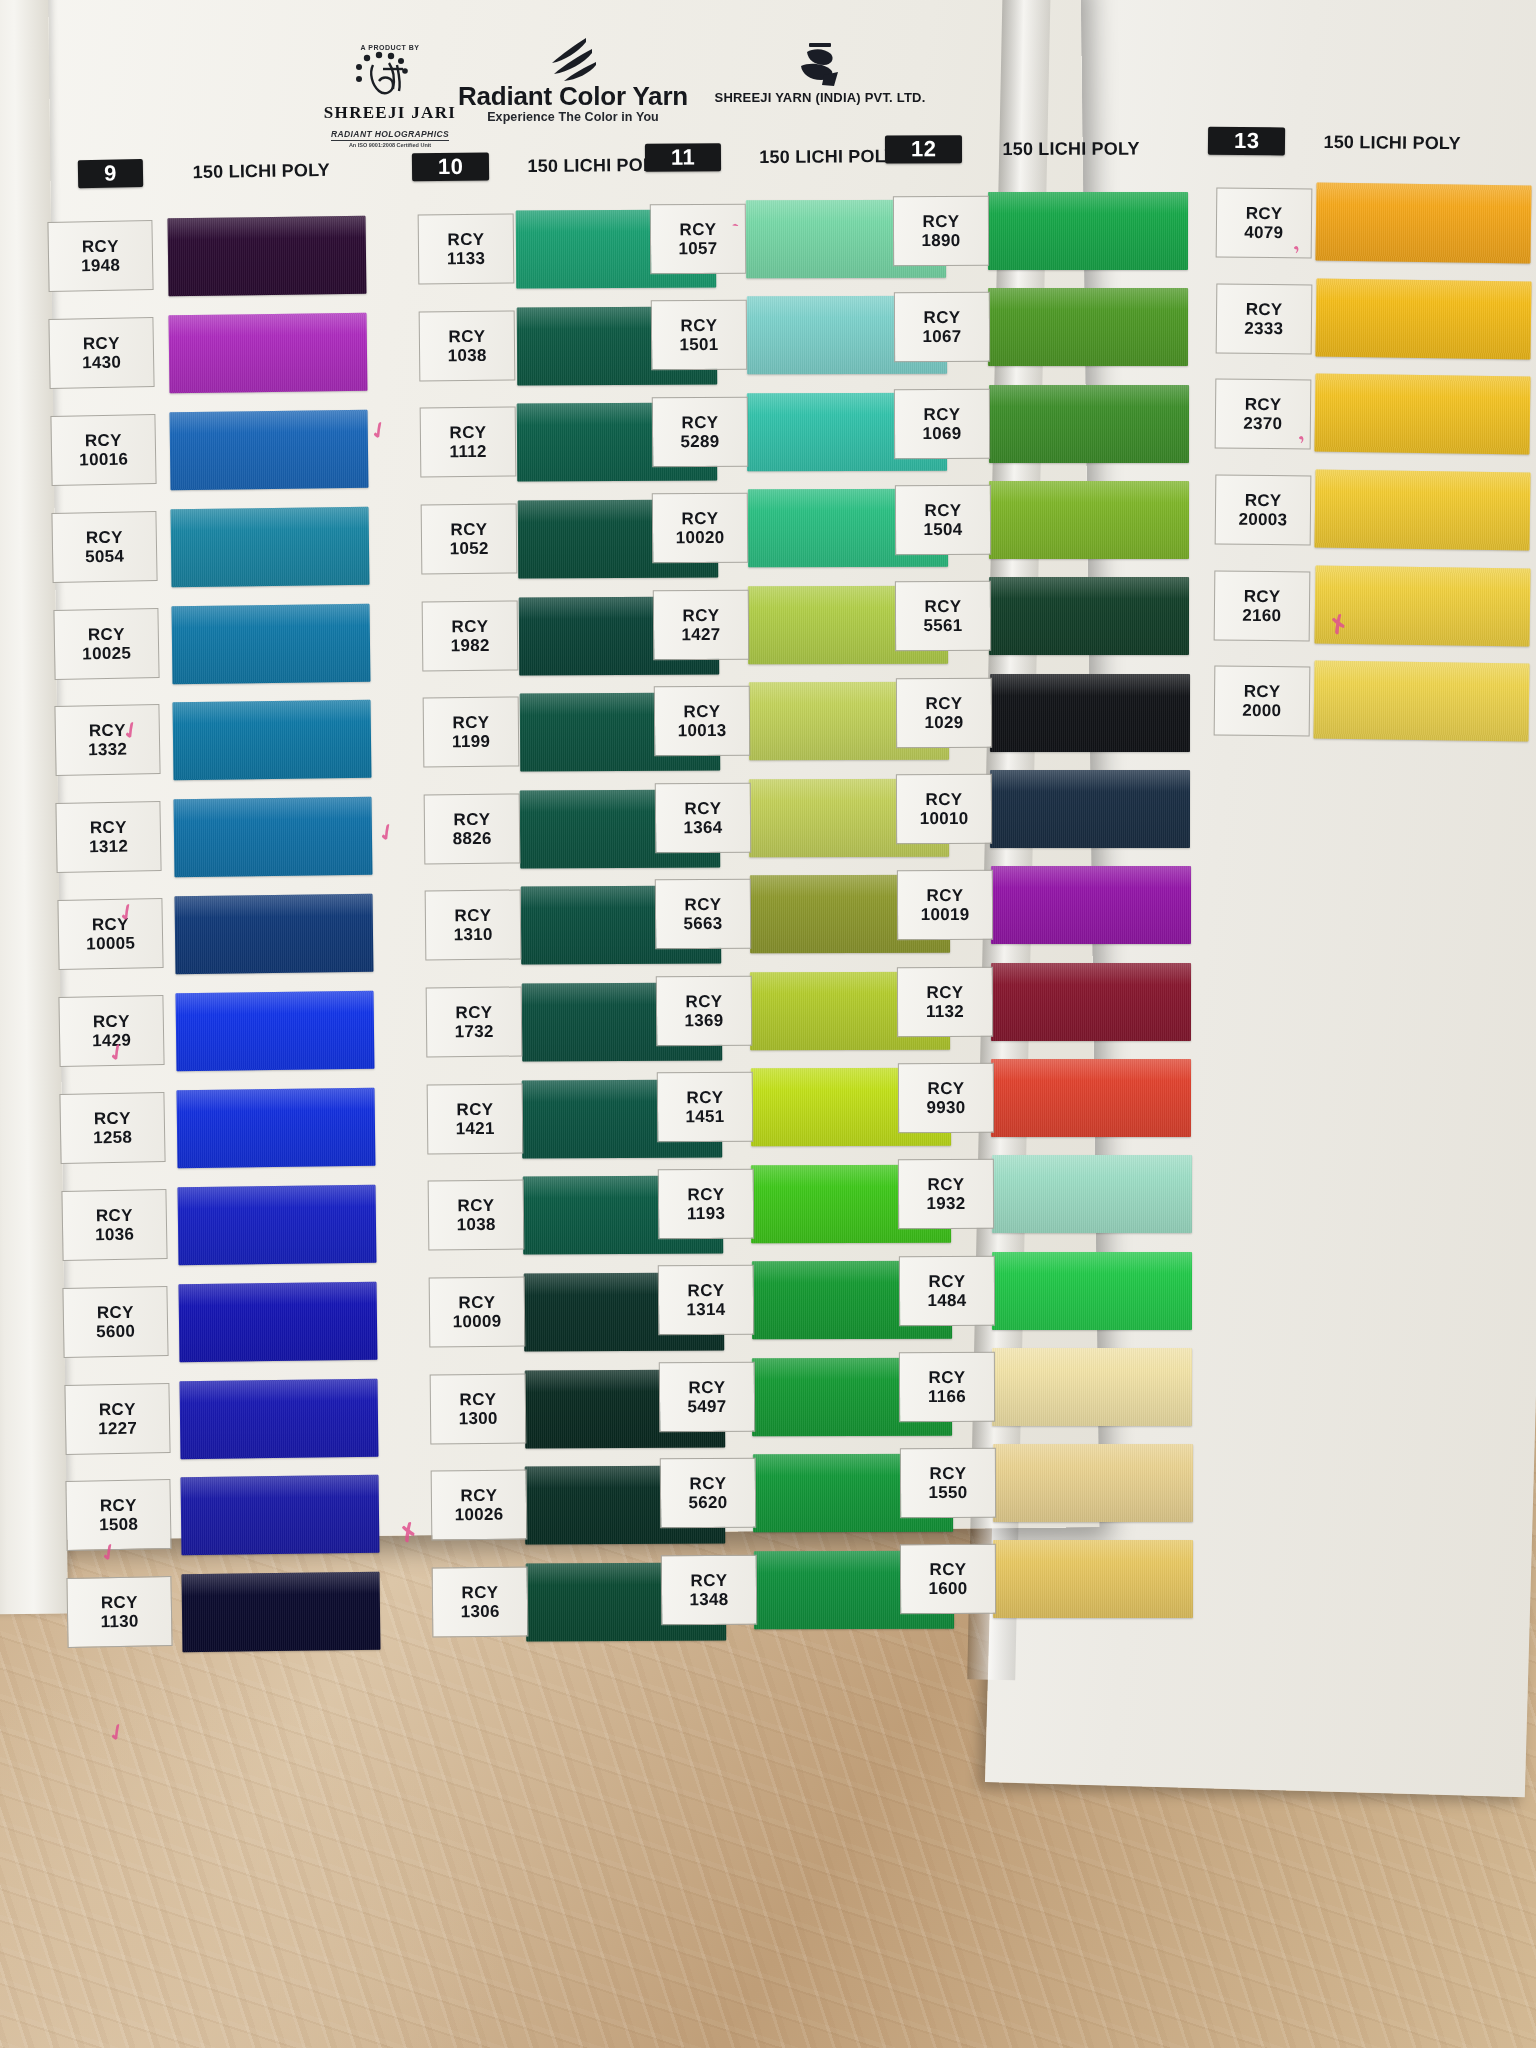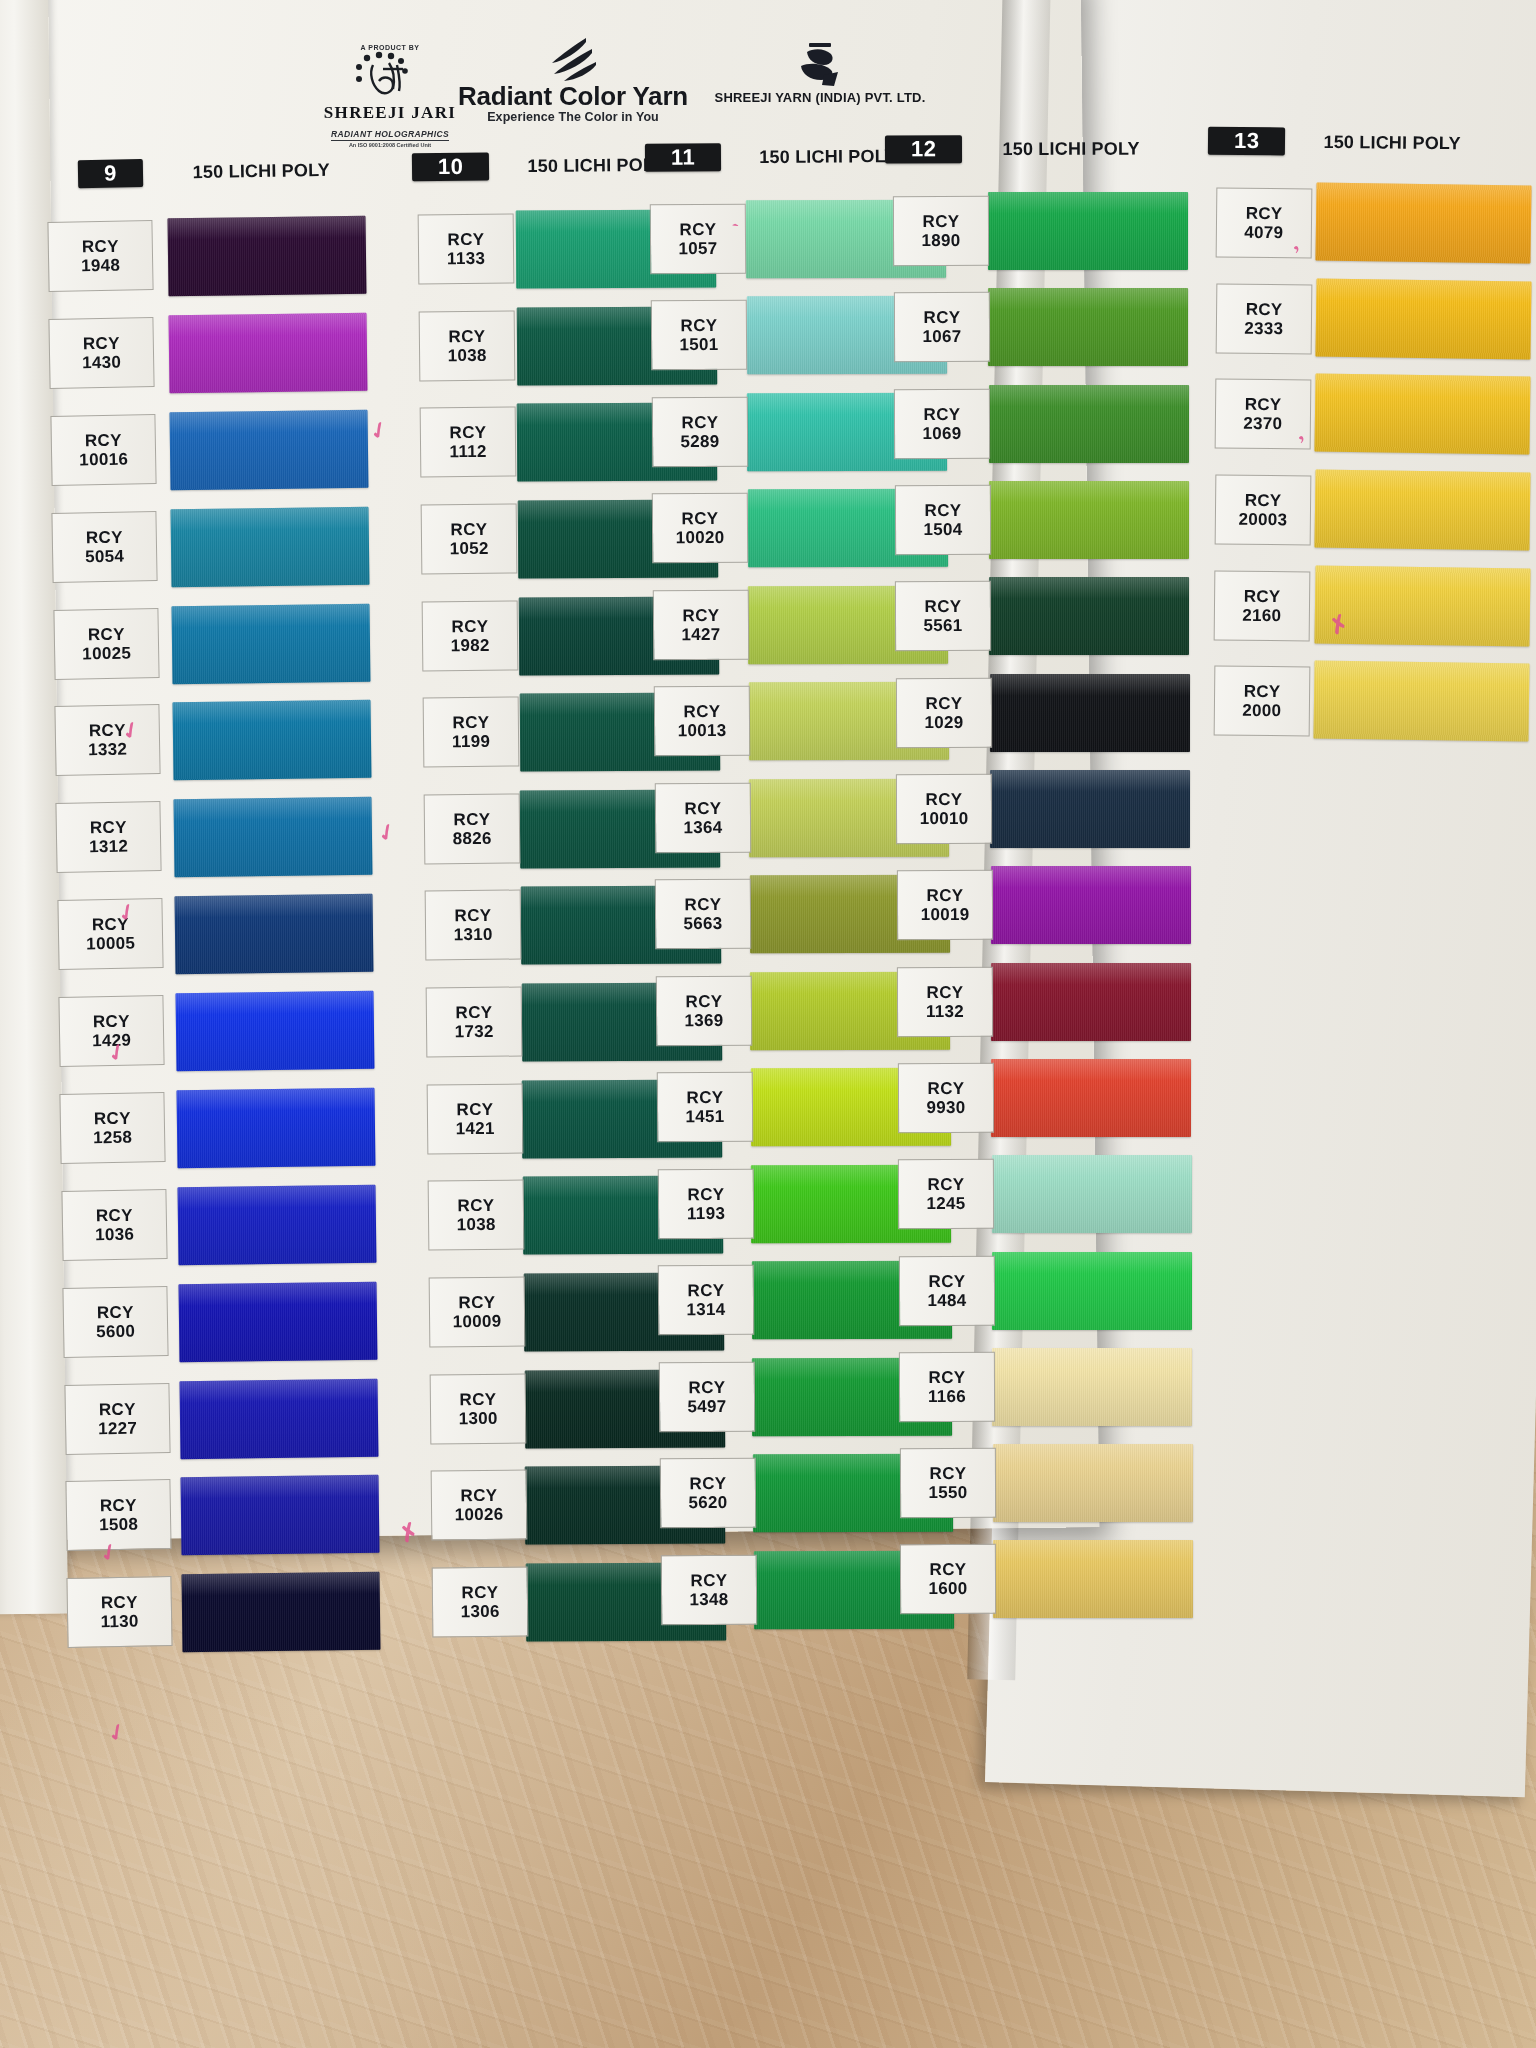--- a/index.html
+++ b/index.html
@@ -447,21 +447,21 @@
       <span>1132</span>
     </div>
     <div class="sw" title="RCY 5240" style="left: 991.24px; top: 1058.88px; width: 200px; height: 78px; background: rgb(224, 67, 47); transform: rotate(0.0499999deg);"></div>
     <div class="lbl" style="left: 897.5px; top: 1062.88px; width: 96px; height: 70px; transform: rotate(-0.2deg);">
       <span>RCY</span>
       <span>9930</span>
     </div>
     <div class="sw" title="RCY 1245" style="left: 991.6px; top: 1155.2px; width: 200px; height: 78px; background: rgb(158, 222, 198); transform: rotate(0.0499999deg);"></div>
     <div class="lbl" style="left: 898px; top: 1159.2px; width: 96px; height: 70px; transform: rotate(-0.2deg);">
       <span>RCY</span>
-      <span>1245</span>
+      <span>1932</span>
     </div>
     <div class="sw" title="RCY 1484" style="left: 991.96px; top: 1251.52px; width: 200px; height: 78px; background: rgb(35, 201, 74); transform: rotate(0.0499999deg);"></div>
     <div class="lbl" style="left: 898.5px; top: 1255.52px; width: 96px; height: 70px; transform: rotate(-0.2deg);">
       <span>RCY</span>
       <span>1484</span>
     </div>
     <div class="sw" title="RCY 1166" style="left: 992.32px; top: 1347.84px; width: 200px; height: 78px; background: rgb(242, 227, 168); transform: rotate(0.0499999deg);"></div>
     <div class="lbl" style="left: 899px; top: 1351.84px; width: 96px; height: 70px; transform: rotate(-0.2deg);">
       <span>RCY</span>
       <span>1166</span>

